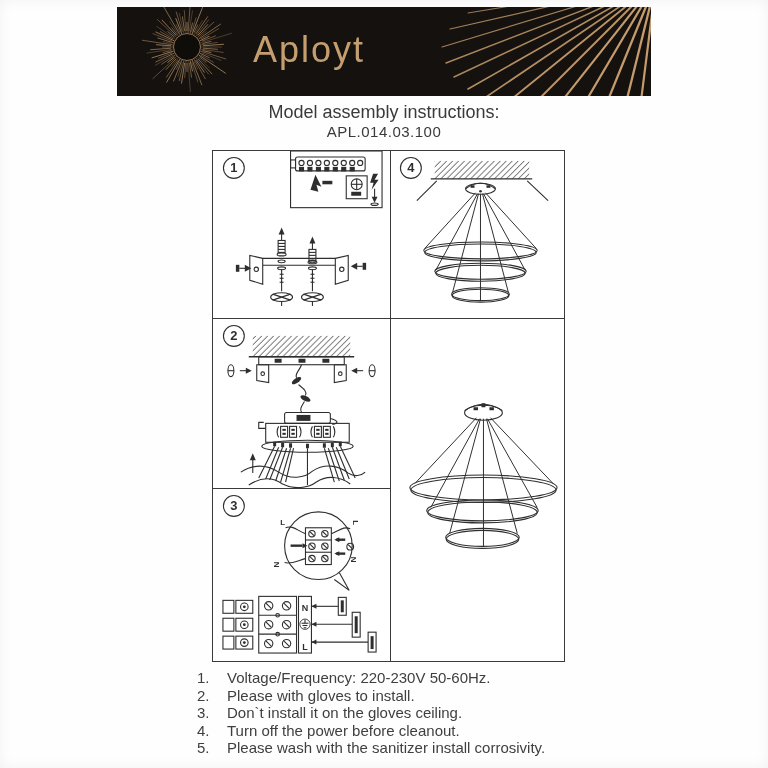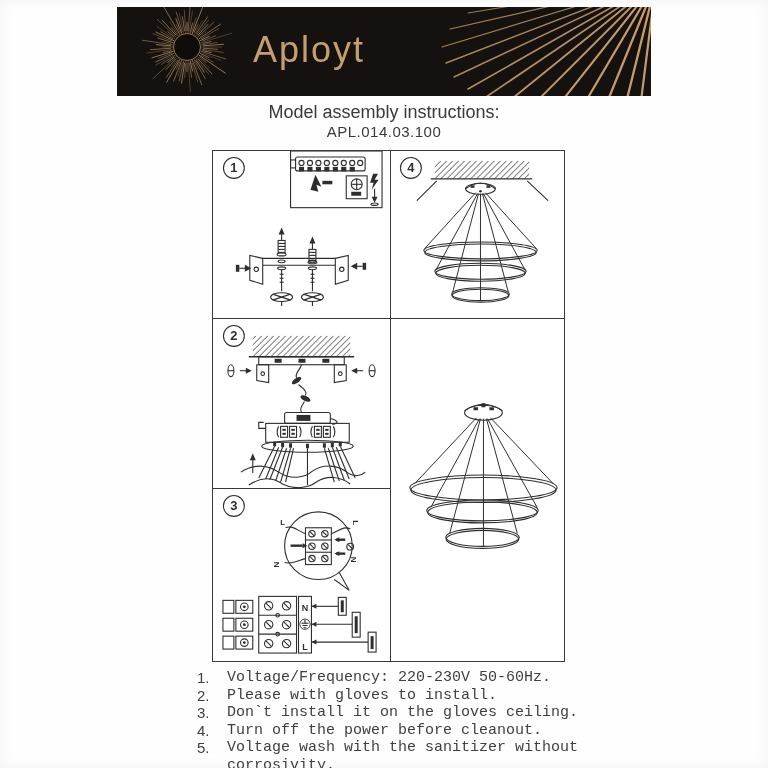--- a/index.html
+++ b/index.html
@@ -21,21 +21,21 @@
   .panel svg{display:block;width:100%;height:100%;}
   #p1{left:212px;top:150px;width:179px;height:169px;}
   #p2{left:212px;top:318px;width:179px;height:171px;}
   #p3{left:212px;top:488px;width:179px;height:174px;}
   #p4{left:390px;top:150px;width:175px;height:169px;}
   #p5{left:390px;top:318px;width:175px;height:344px;}
   
   .footer{position:absolute;left:197px;top:669px;width:430px;}
   .f-row{display:flex;font-size:15px;color:#3f3f3f;line-height:17.5px;}
   .f-num{width:30px;flex:0 0 30px;}
-  .f-text{flex:1;font-family:Liberation Mono, monospace;}
+  .f-text{flex:1;}
   text{font-family:"Liberation Sans",sans-serif;}
 </style>
 </head>
 <body>
 
 <div class="page">
 
   <div class="banner">
     <svg id="sb" class="starburst" viewBox="0 0 90 90">
         <line x1="59" y1="45" x2="80" y2="45" stroke="#c59e70" stroke-width="0.7" opacity="0.45"></line>
@@ -583,17 +583,17 @@
     <div class="f-row">
       <span class="f-num">3.</span>
       <span class="f-text">Don`t install it on the gloves ceiling.</span>
     </div>
     <div class="f-row">
       <span class="f-num">4.</span>
       <span class="f-text">Turn off the power before cleanout.</span>
     </div>
     <div class="f-row">
       <span class="f-num">5.</span>
-      <span class="f-text">Voltage wash with the sanitizer without corrosivity.</span>
+      <span class="f-text">Please wash with the sanitizer install corrosivity.</span>
     </div>
   </div>
 
 </div>
 
 </body></html>

